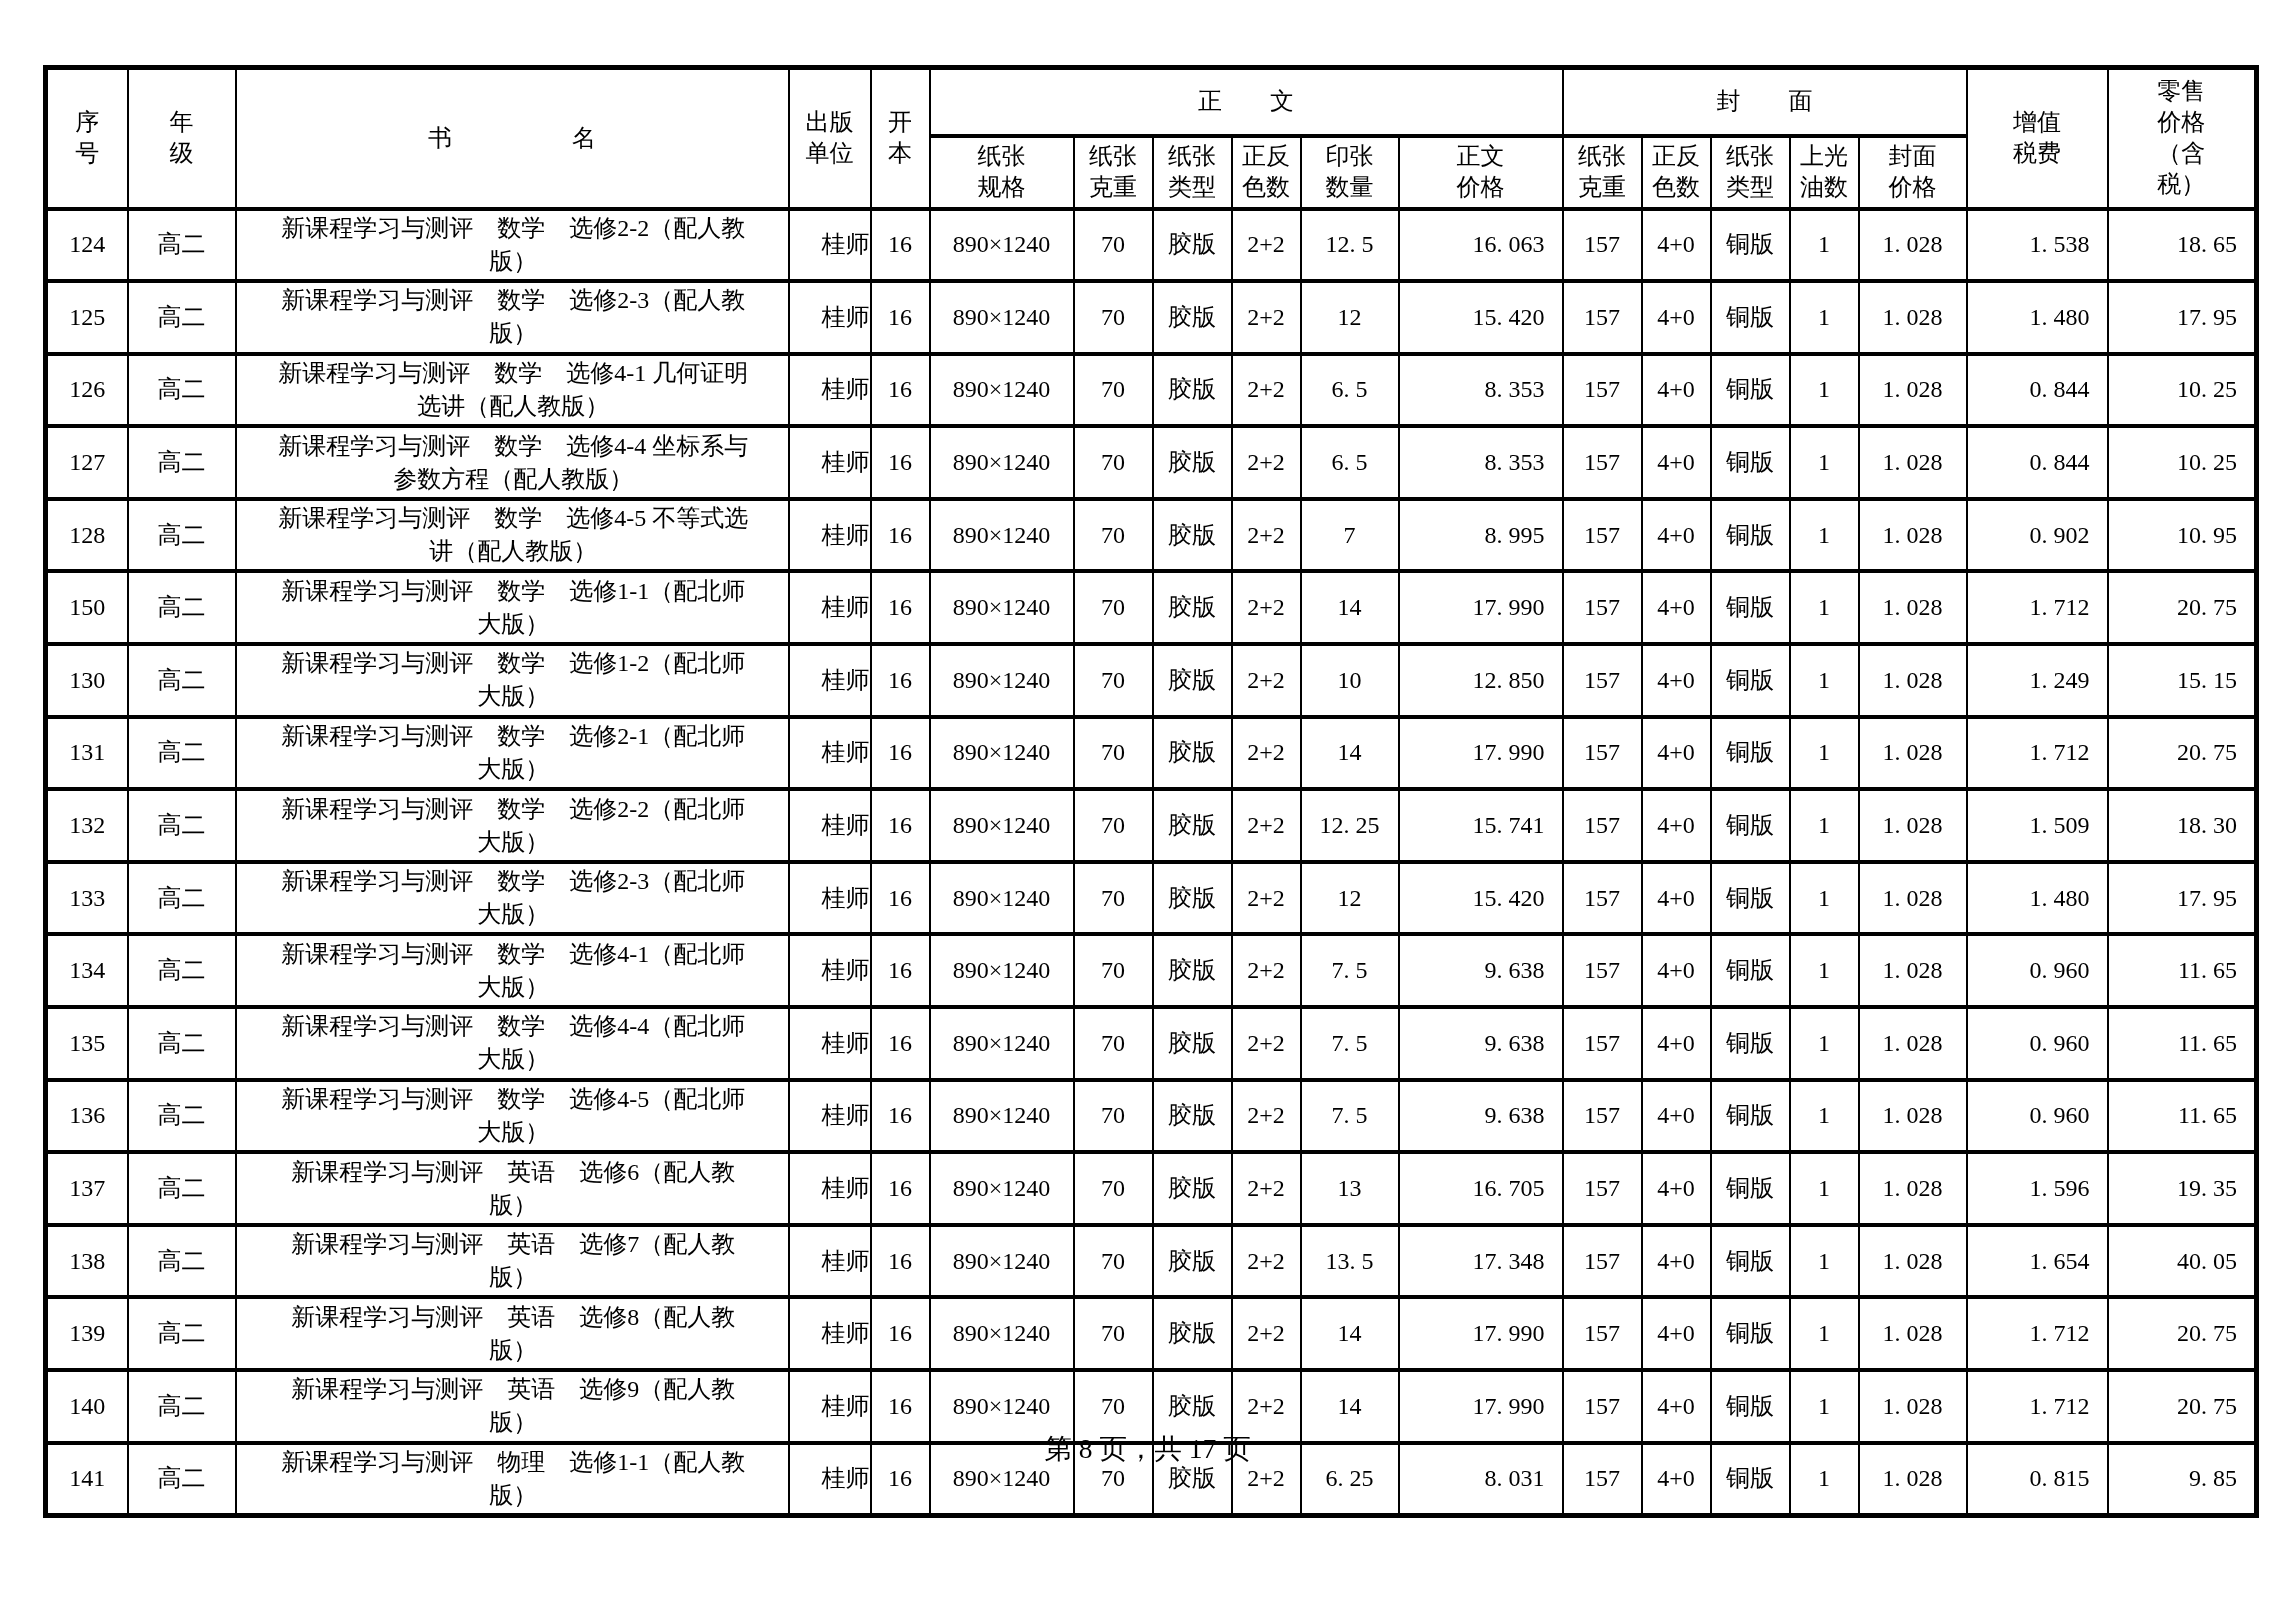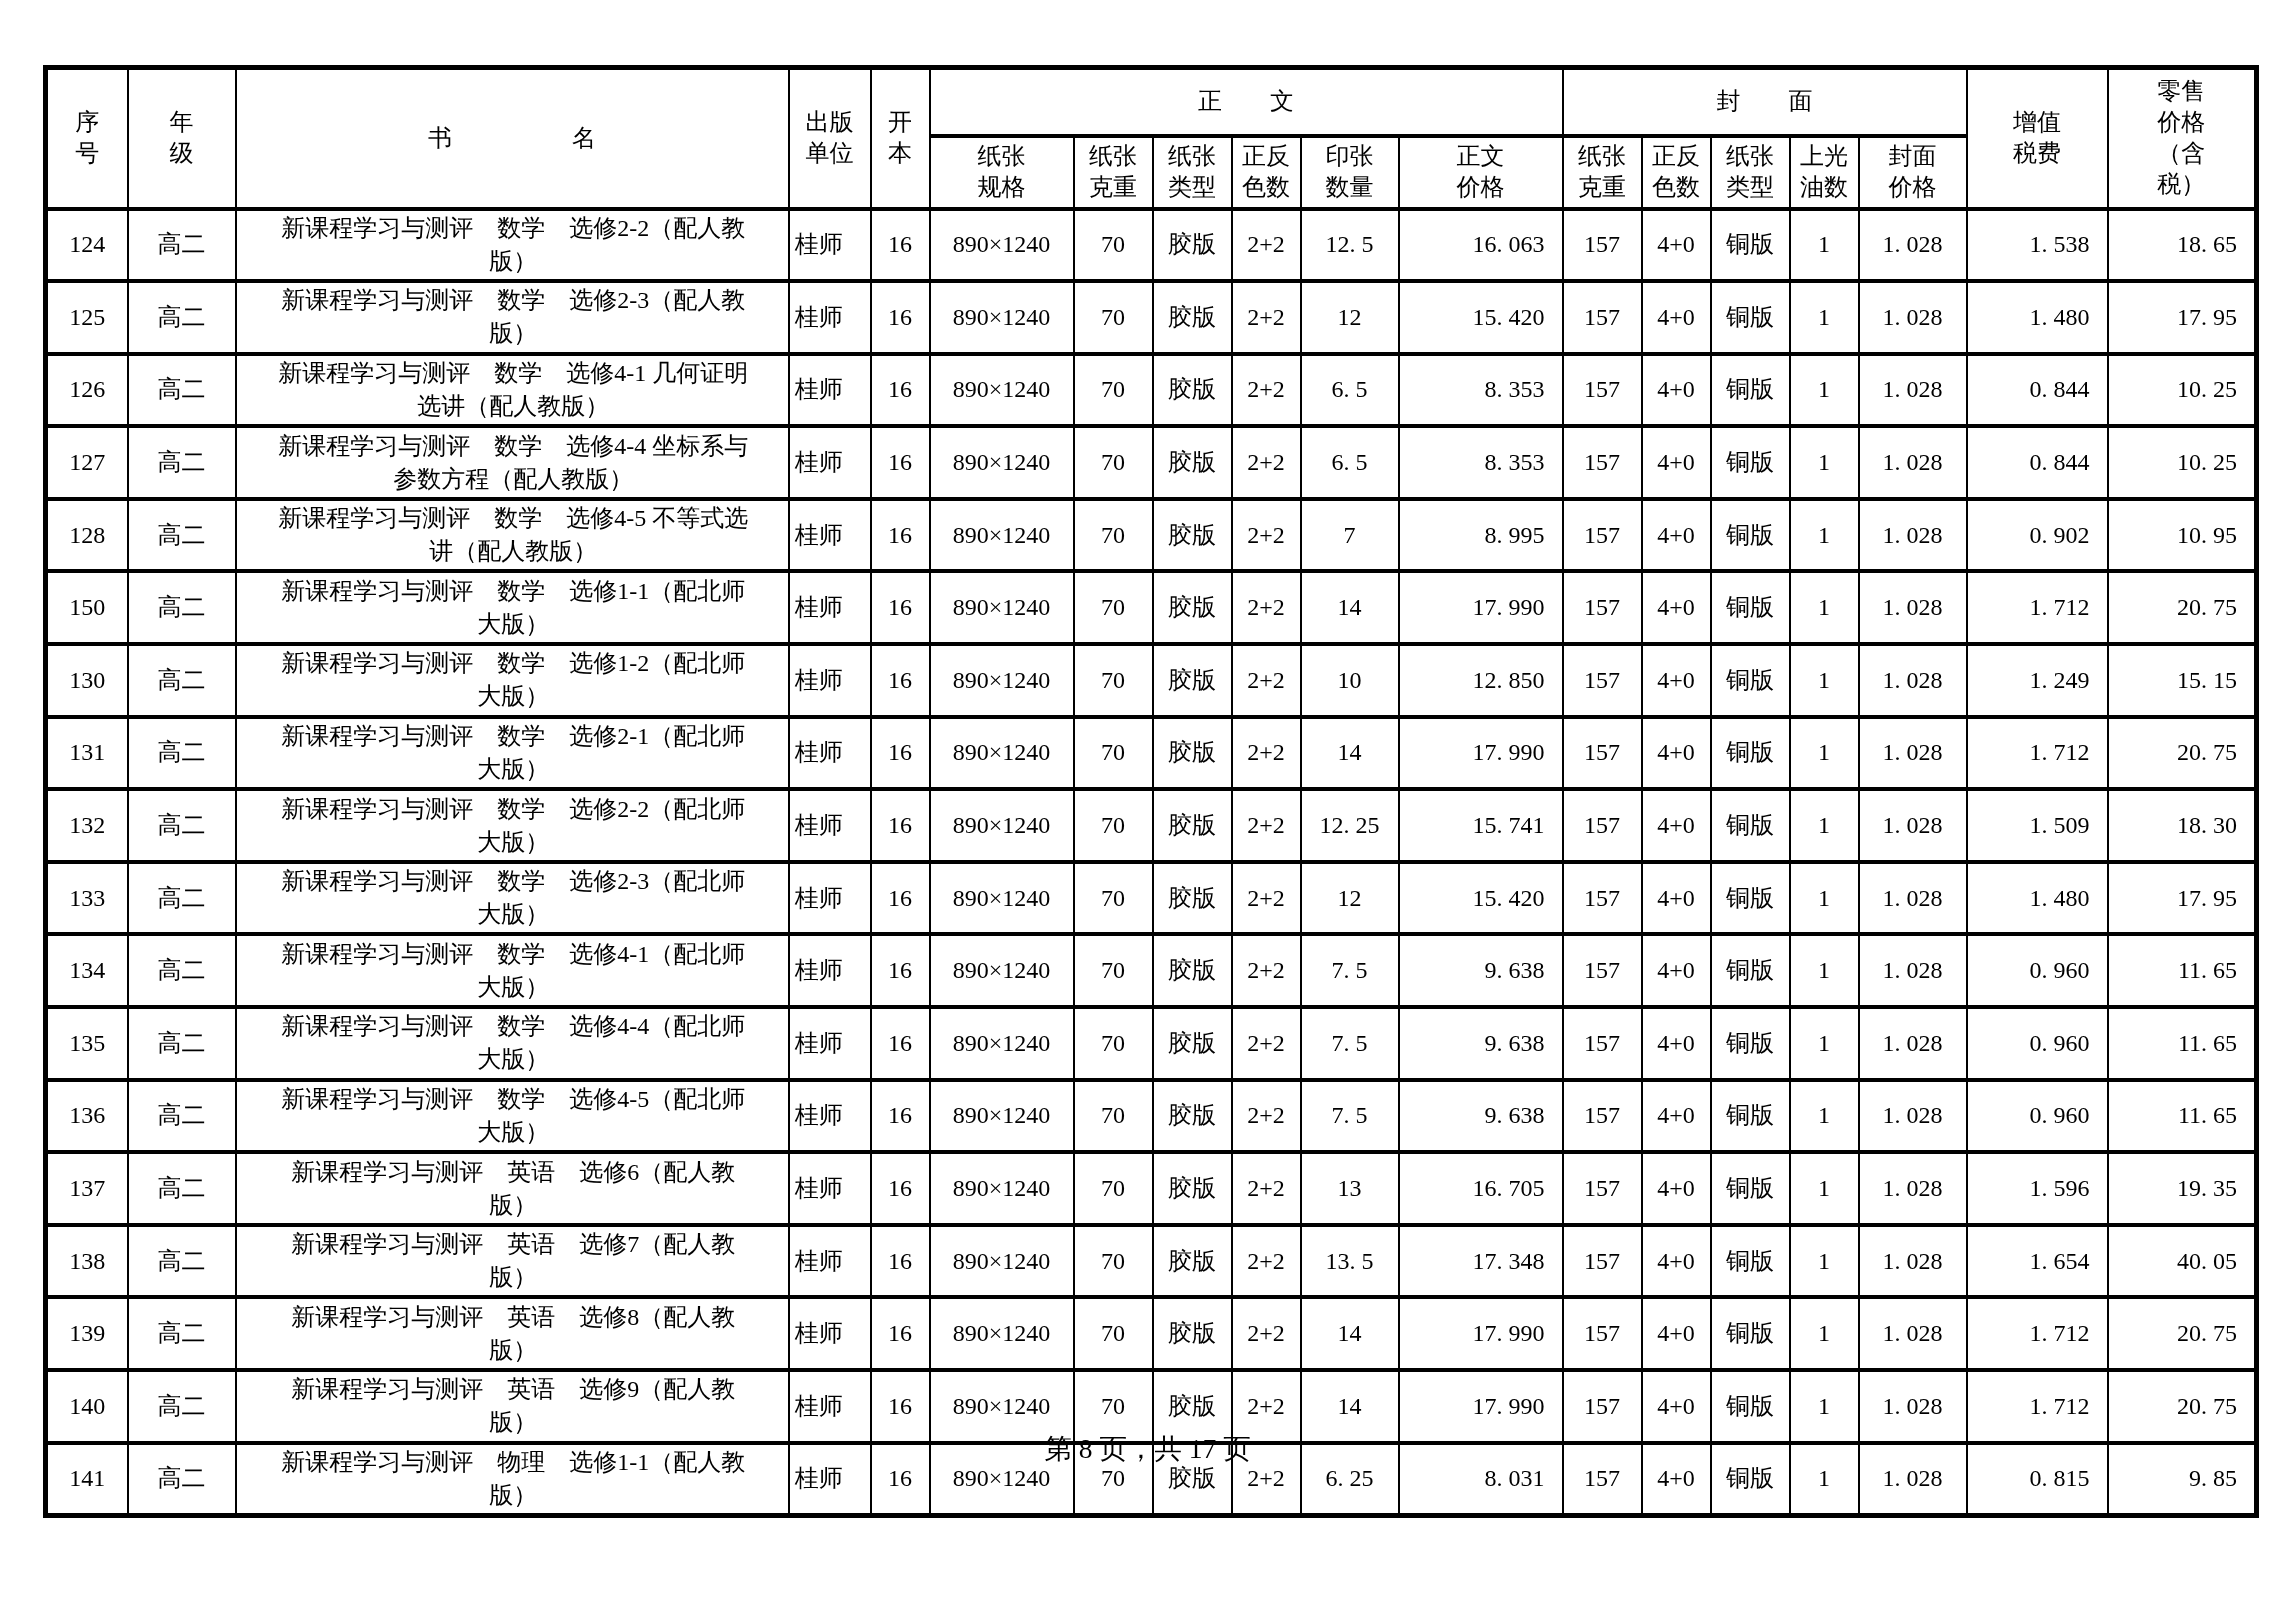--- a/index.html
+++ b/index.html
@@ -43,21 +43,21 @@
   }
   thead tr.h1 { height: 68px; }
   thead tr.h2 { height: 73px; }
   tbody tr    { height: 70px; }
   td.title {
     text-align: center;
     padding: 1.3px 3.9px 1.3px 6.5px;
     line-height: 33px;
   }
   td.publisher {
-    text-align: left;
+    text-align: right;
     padding-left: 5.2px;
   }
   td.num-right {
     text-align: right;
     padding-right: 17px;
     margin-top: 40px;
   }
   th.wide { letter-spacing: 0; }
   #footer {
     position: absolute;

